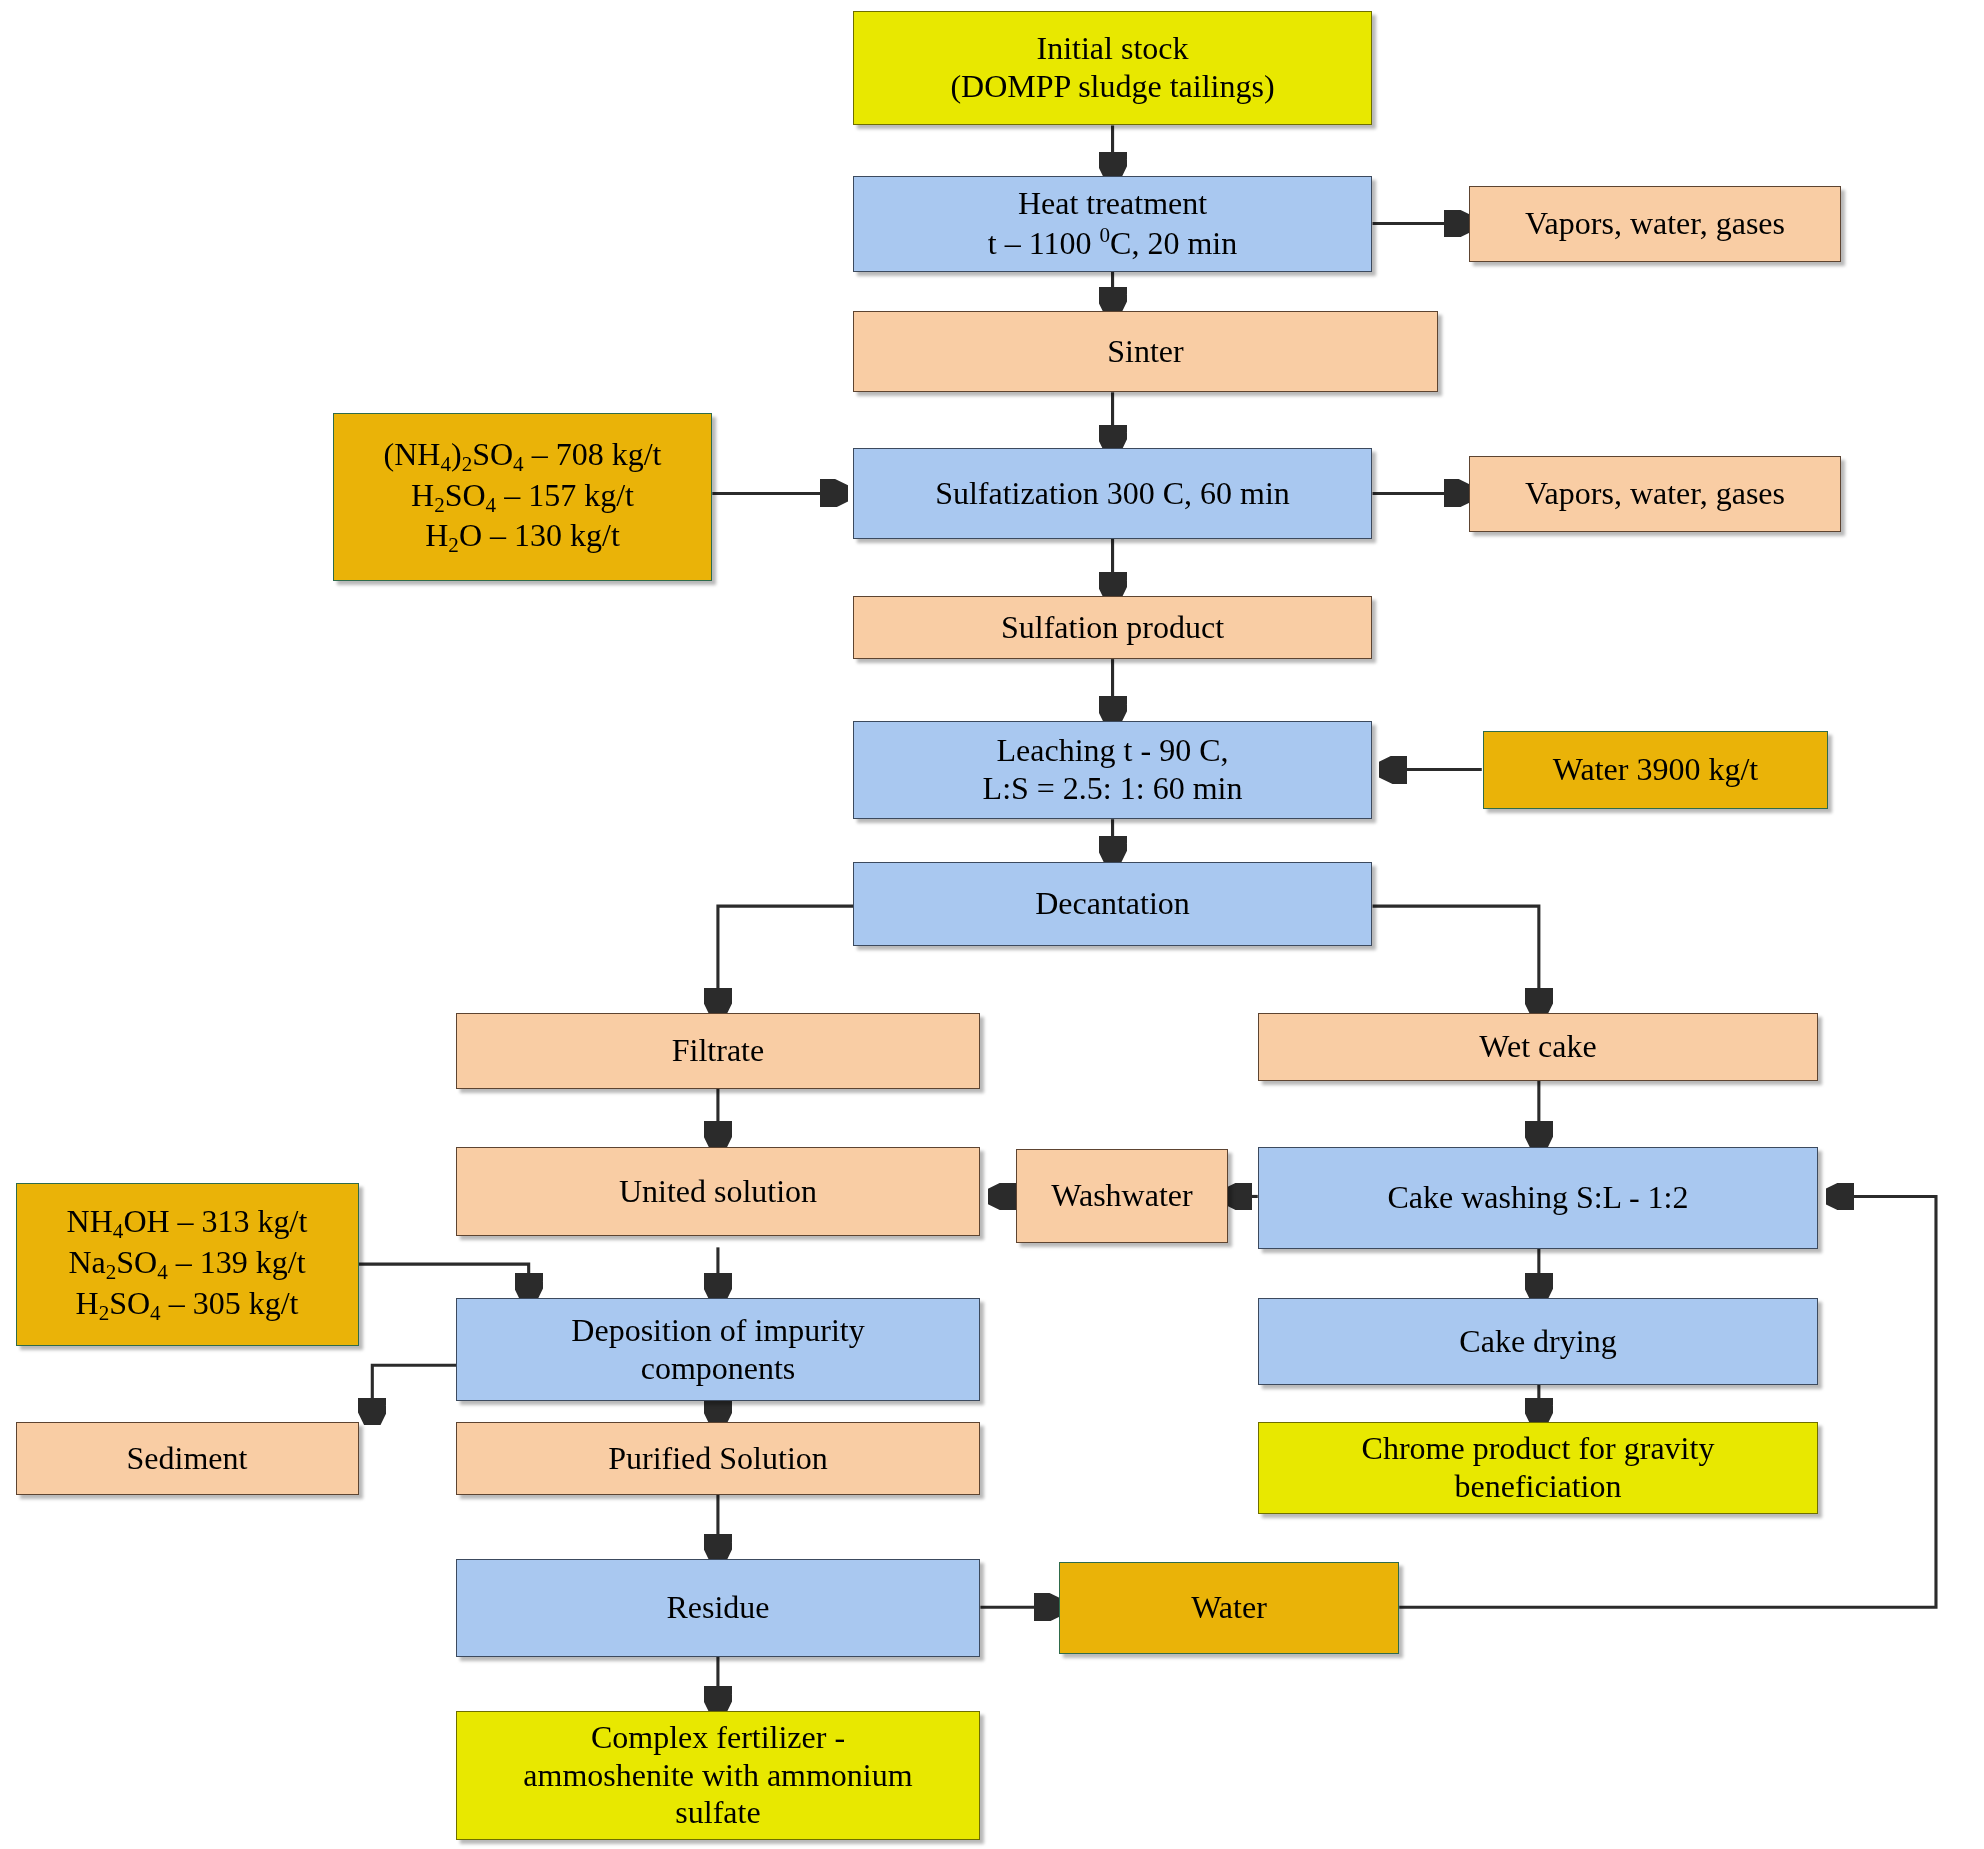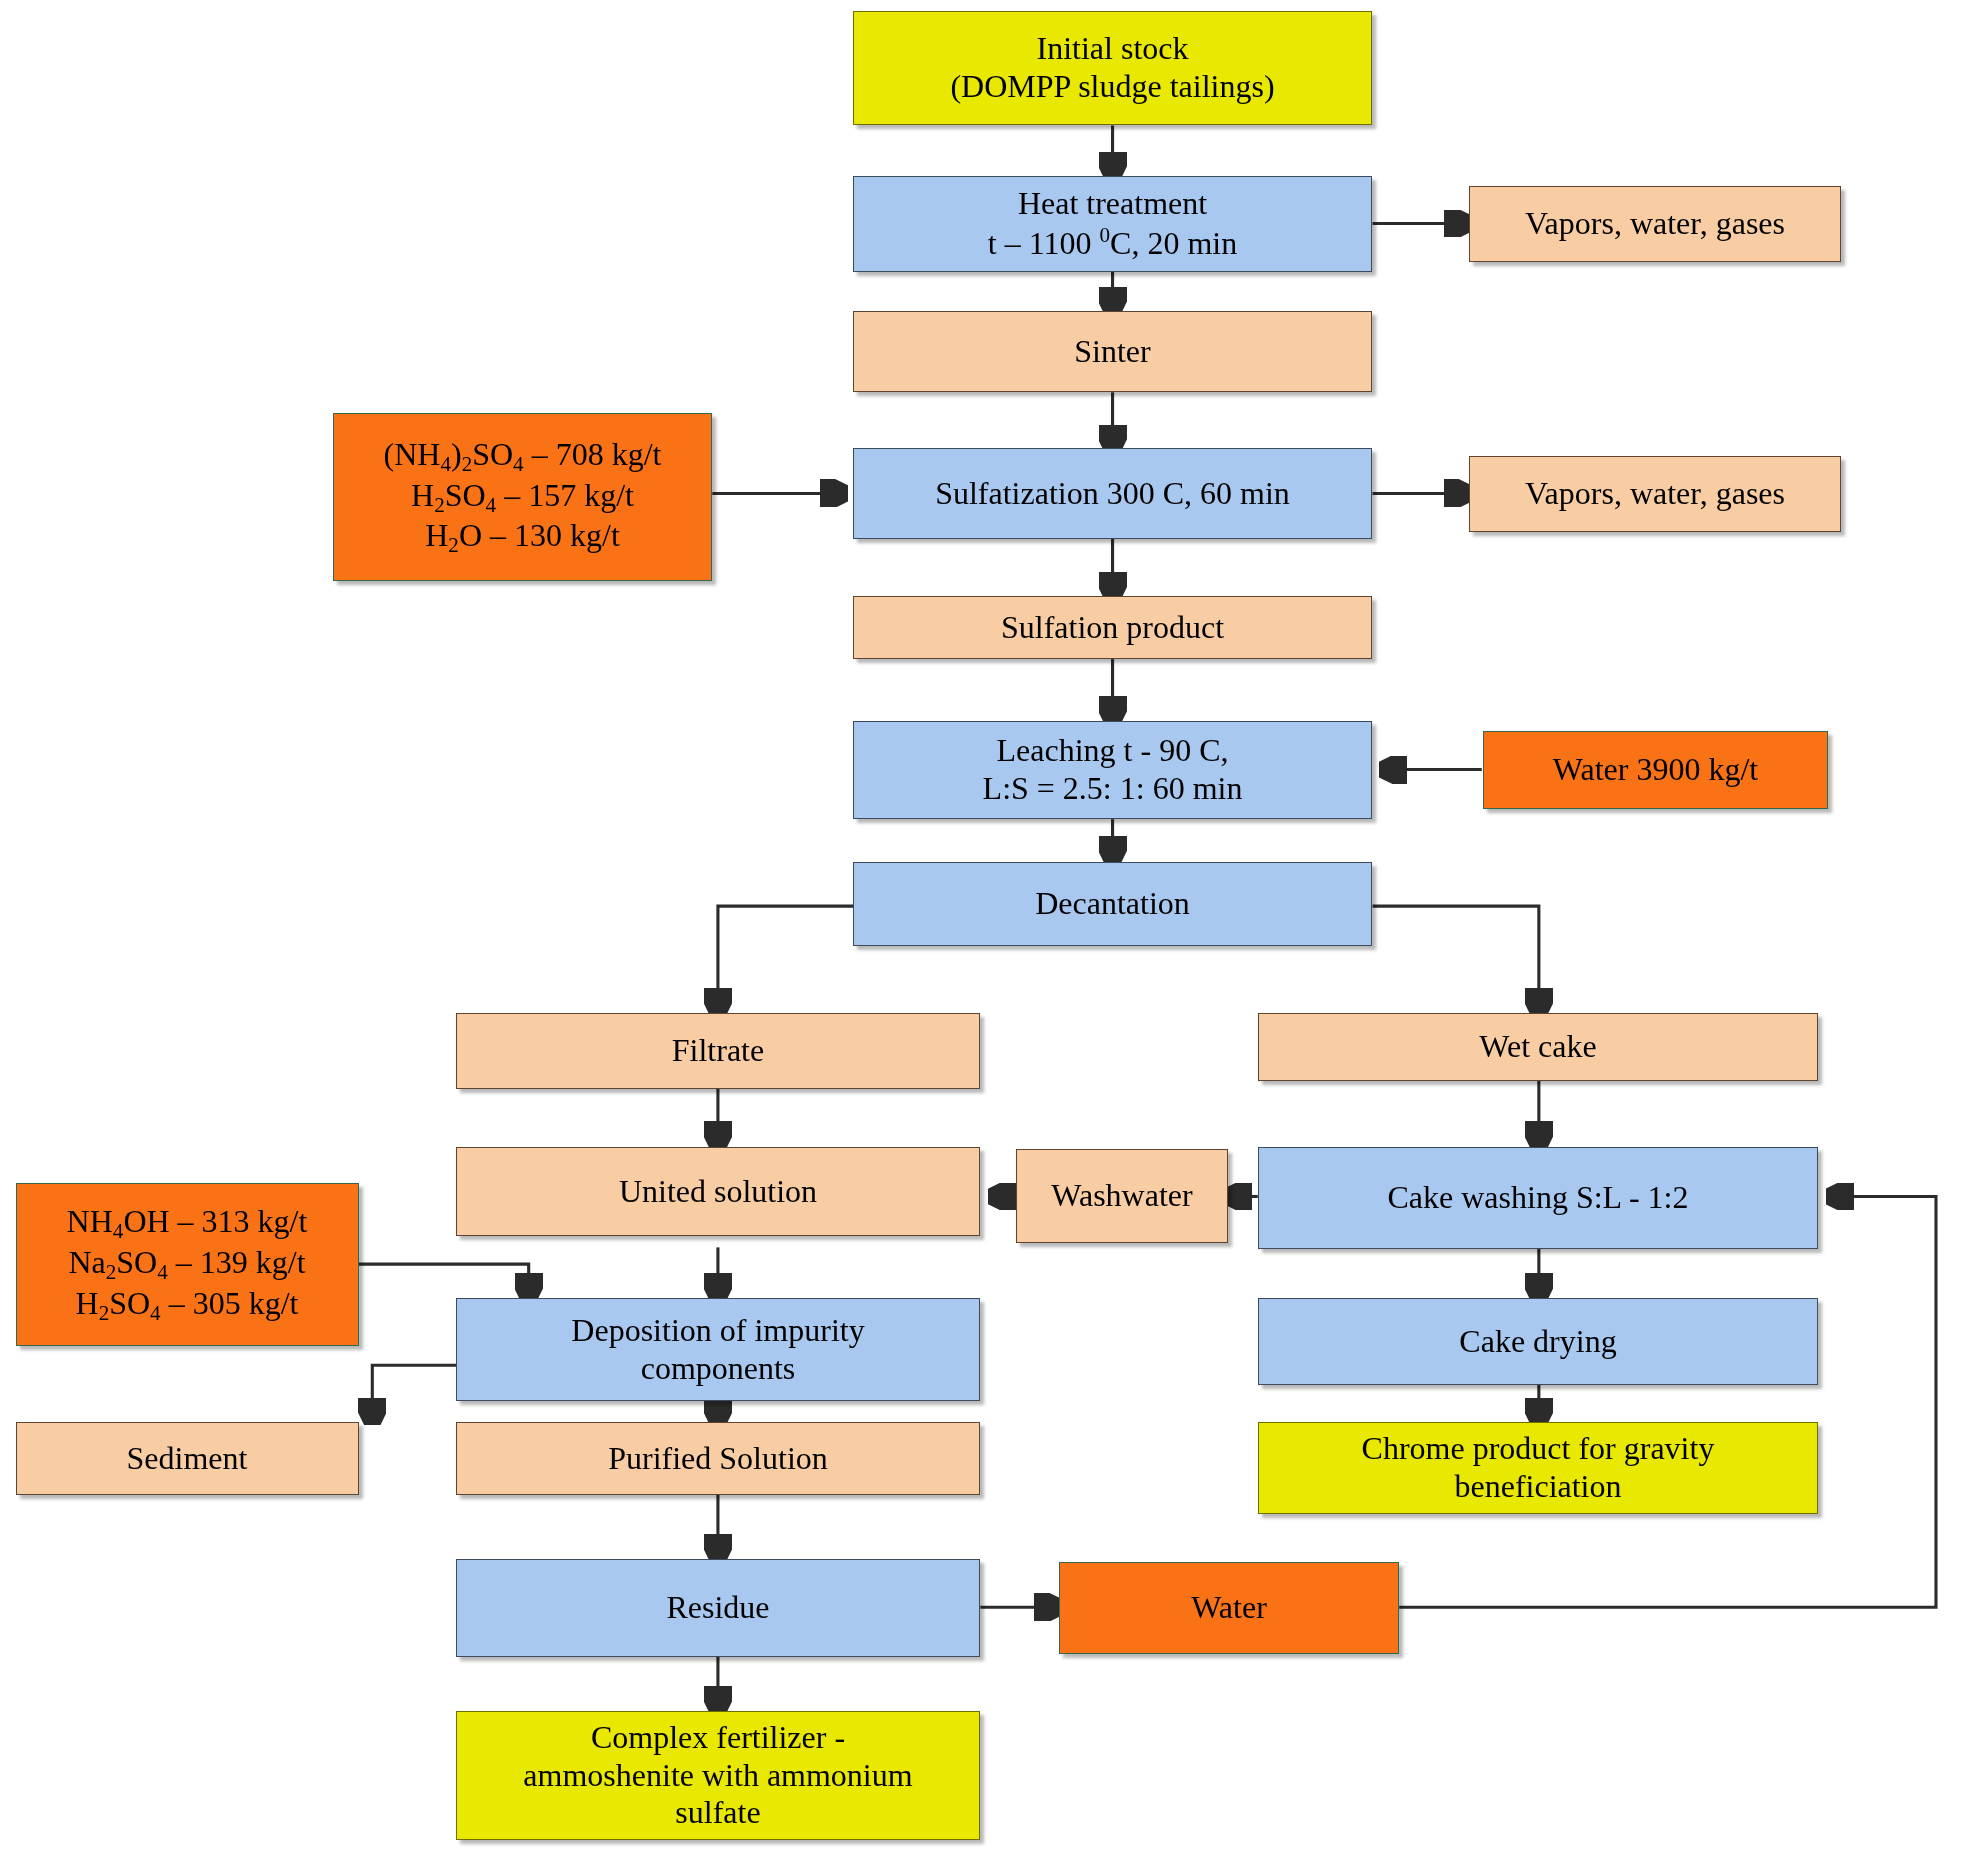--- a/index.html
+++ b/index.html
@@ -27,21 +27,21 @@
     text-align: center;
     color: #000000;
     font-size: 32px;
     line-height: 1.18;
     padding: 2.5px 6.2px;
     box-shadow: 3.7px 3.7px 3.1px rgba(0,0,0,0.28);
   }
   .node.yellow  { background: #e8e800; border-color: #6e6e00; }
   .node.blue    { background: #a9c8f0; border-color: #3c4a5e; }
   .node.peach   { background: #f9cda4; border-color: #5d4431; }
-  .node.green   { background: #f97316; border-color: #2f6b4b; }
+  .node.green   { background: #eab308; border-color: #2f6b4b; }
 
   .node .txt { display: block; }
   .node sub { font-size: 0.66em; vertical-align: -0.28em; }
   .node sup { font-size: 0.66em; vertical-align: 0.55em; }
 
   svg.wires {
     position: absolute;
     left: 0; top: 0;
     width: 1985px;
     height: 1850px;
@@ -129,21 +129,21 @@
     <div>
       <span class="txt">Heat treatment</span>
       <span class="txt"><span>t – 1100 </span><sup>0</sup><span>C, 20 min</span></span>
     </div>
   </div>
 
   <div class="node peach" style="left:1469px; top:186px; width:372px; height:76px;">
     <span>Vapors, water, gases</span>
   </div>
 
-  <div class="node peach" style="left:853px; top:311px; width:519px; height:81px;">
+  <div class="node peach" style="left:853px; top:311px; width:585px; height:81px;">
     <span>Sinter</span>
   </div>
 
   <div class="node green" style="left:333px; top:413px; width:379px; height:168px;">
     <div>
       <span class="txt"><span>(NH</span><sub>4</sub><span>)</span><sub>2</sub><span>SO</span><sub>4</sub><span> – 708 kg/t</span></span>
       <span class="txt"><span>H</span><sub>2</sub><span>SO</span><sub>4</sub><span> – 157 kg/t</span></span>
       <span class="txt"><span>H</span><sub>2</sub><span>O – 130 kg/t</span></span>
     </div>
   </div>

